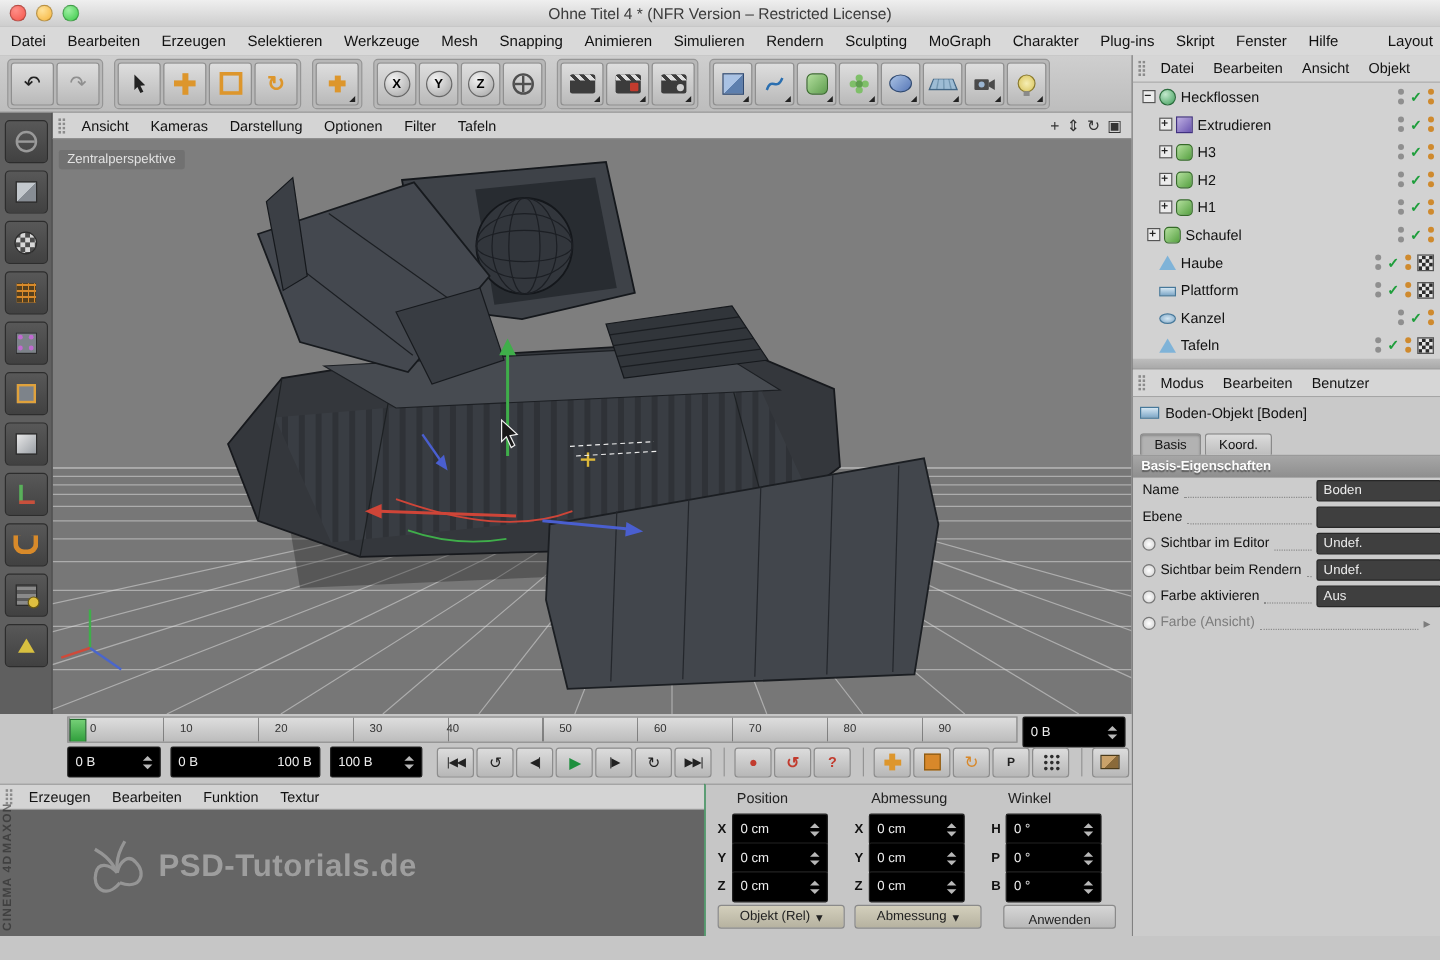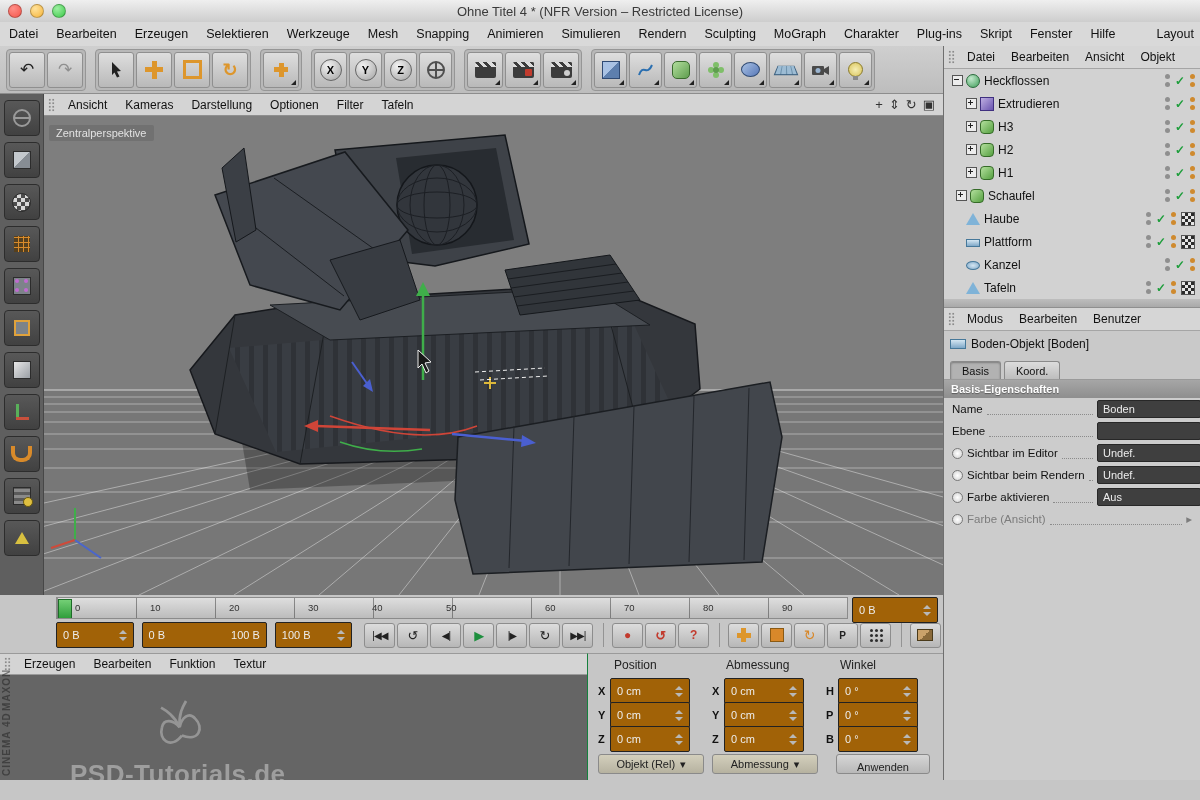--- a/index.html
+++ b/index.html
@@ -136,21 +136,21 @@
   .dimtext{color:#7c7c7c;justify-content:space-between;}
 
   
   .bottomsec{left:0;top:595px;width:943px;height:185px;background:#c6c6c6;}
   .timeline{position:absolute;left:56px;top:2px;width:790px;height:20px;background:linear-gradient(#dedede,#bcbcbc);
      border:1px solid #8b8b8b;overflow:hidden;}
   .ticks{position:absolute;inset:0;background:repeating-linear-gradient(90deg,rgba(70,70,70,.55) 0 1px,transparent 1px 79px);}
   .tlnum{position:absolute;top:4px;font-size:9.5px;color:#333;}
   .playhead{position:absolute;left:1px;top:1px;width:12px;height:18px;background:linear-gradient(#74cf76,#2f9e3b);
      border:1px solid #1d6b28;cursor:grab;}
-  .dfield{position:relative;background:#a16207;border:1px solid #222;border-radius:2px;color:#ededed;font-size:11px;
+  .dfield{position:relative;background:#000000;border:1px solid #222;border-radius:2px;color:#ededed;font-size:11px;
      display:flex;align-items:center;padding:12px 6px;height:20px;box-sizing:border-box;cursor:pointer;}
   .stp{margin-left:auto;display:flex;flex-direction:column;gap:3px;padding-left:5px;}
   .tup{width:0;height:0;border-left:4px solid transparent;border-right:4px solid transparent;border-bottom:4px solid #b8b8b8;}
   .tdn{width:0;height:0;border-left:4px solid transparent;border-right:4px solid transparent;border-top:4px solid #b8b8b8;}
   .animbar{position:absolute;left:0;top:24px;width:943px;height:32px;display:flex;align-items:center;padding-left:56px;box-sizing:border-box;}
   .pbtn{min-width:31px;height:25px;margin-right:2px;display:flex;align-items:center;justify-content:center;
      background:linear-gradient(#dcdcdc,#b7b7b7);border:1px solid #8d8d8d;border-radius:3px;font-size:10px;color:#222;
      letter-spacing:-1px;cursor:pointer;padding:0 3px;}
   .pbtn .green{color:#1e8f3e;font-size:13px;}
   .pbtn .red{color:#c23b2e;font-size:12px;font-weight:bold;letter-spacing:0;}
@@ -161,21 +161,21 @@
      box-shadow:5px 0 0 #2e2e2e,10px 0 0 #2e2e2e,0 5px 0 #2e2e2e,5px 5px 0 #2e2e2e,10px 5px 0 #2e2e2e,0 10px 0 #2e2e2e,5px 10px 0 #2e2e2e,10px 10px 0 #2e2e2e;}
   .ksq{width:12px;height:12px;background:#d8882a;border:1px solid #8a5a14;}
   .kdbl{width:14px;height:10px;background:linear-gradient(135deg,#caa26a 0 50%,#8a6a3a 50%);border:1px solid #4a3a1a;}
 
   .matmenu{position:absolute;left:0;top:58px;width:587px;height:22px;background:#d4d4d4;border-top:1px solid #9a9a9a;
      border-bottom:1px solid #9a9a9a;display:flex;align-items:center;font-size:12px;box-sizing:border-box;}
   .matmenu .mi{padding:0 9px;}
   .matbody{position:absolute;left:0;top:80px;width:587px;height:105px;background:#656565;overflow:hidden;}
   .brandvert{position:absolute;left:1px;bottom:4px;writing-mode:vertical-rl;transform:rotate(180deg);
      color:rgba(35,35,35,.55);font-size:10px;font-weight:bold;letter-spacing:1px;display:flex;gap:1px;}
-  .wmwrap{position:absolute;left:70px;top:18px;display:flex;align-items:center;gap:10px;opacity:.85;flex-direction:column;}
+  .wmwrap{position:absolute;left:70px;top:18px;display:flex;align-items:center;gap:10px;opacity:.85;}
   .wmtext{color:#a8a8a8;font-size:26px;font-weight:bold;letter-spacing:.5px;}
 
   .coordarea{position:absolute;left:587px;top:58px;width:356px;height:127px;background:#c6c6c6;border-left:1px solid #15803d;
      border-top:1px solid #9a9a9a;box-sizing:border-box;font-size:11px;}
   .chead{position:absolute;top:4px;font-size:12px;color:#222;}
   .crow{position:absolute;display:flex;align-items:center;}
   .clabel{width:12px;font-weight:bold;font-size:11px;}
   .cfield{width:80px;}
   .cbtn{position:absolute;height:18px;border:1px solid #8a8a8a;border-radius:3px;font-size:11px;color:#222;
      display:flex;align-items:center;justify-content:center;gap:5px;cursor:pointer;
@@ -636,21 +636,21 @@
 
   <div class="abs bottomsec">
 
     <div class="timeline">
       <div class="ticks"></div>
       <span class="tlnum" style="left:18px">0</span>
       <span class="tlnum" style="left:93px">10</span>
       <span class="tlnum" style="left:172px">20</span>
       <span class="tlnum" style="left:251px">30</span>
       <span class="tlnum" style="left:315px">40</span>
-      <span class="tlnum" style="left:389px">50</span>
+      <span class="tlnum" style="left:409px">50</span>
       <span class="tlnum" style="left:488px">60</span>
       <span class="tlnum" style="left:567px">70</span>
       <span class="tlnum" style="left:646px">80</span>
       <span class="tlnum" style="left:725px">90</span>
       <div class="playhead"></div>
     </div>
     <div class="dfield" style="position:absolute;left:852px;top:2px;width:86px;">
       <span>0 B</span>
       <span class="stp">
           <span class="tup"></span>

